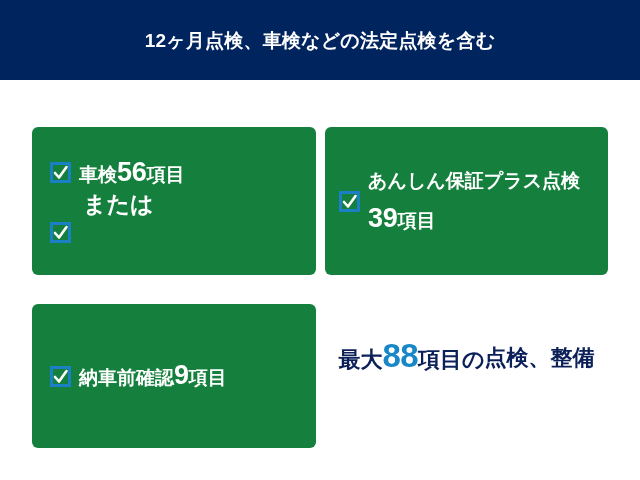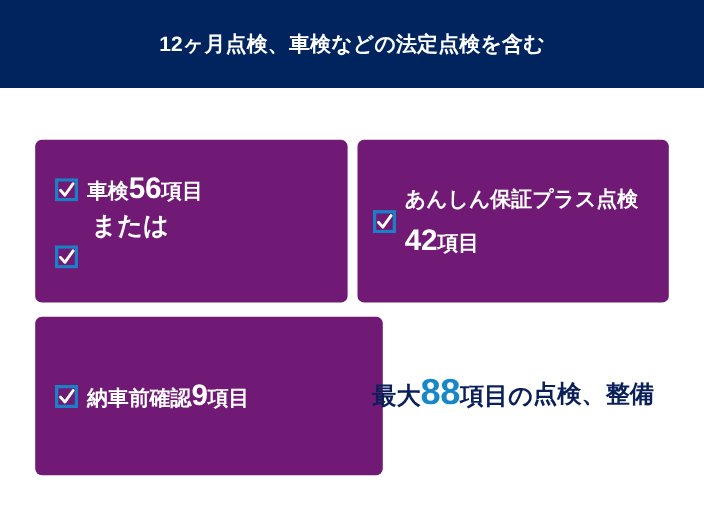--- a/index.html
+++ b/index.html
@@ -34,28 +34,28 @@
     font-size: 19px;
     font-weight: bold;
     line-height: 27px;
     letter-spacing: 0.2px;
     white-space: nowrap;
   }
 
   
   .card {
     position: absolute;
-    background: #701a75;
+    background: #15803d;
     border-radius: 6px;
     box-sizing: border-box;
     color: #ffffff;
   }
   .card-a { left: 32px;  top: 127px; width: 284px; height: 148px; }
   .card-b { left: 325px; top: 127px; width: 283px; height: 148px; }
-  .card-c { left: 32px;  top: 288px; width: 316px; height: 144px; }
+  .card-c { left: 32px;  top: 304px; width: 284px; height: 144px; }
 
   .card-inner {
     width: 100%;
     height: 100%;
     display: flex;
     align-items: center;
     box-sizing: border-box;
   }
   .card-a .card-inner { padding: 0 0 0 18px; }
   .card-b .card-inner { padding: 0 0 0 14px; }
@@ -189,21 +189,21 @@
 <div class="card card-b">
   <div class="card-inner">
     <span class="checkbox">
       <svg width="21" height="21" viewBox="0 0 21 21" xmlns="http://www.w3.org/2000/svg">
         <rect x="1.5" y="1.5" width="18" height="18" fill="none" stroke="#1a7fc4" stroke-width="3"></rect>
         <path d="M5 11 L9 15.5 L16.5 5" fill="none" stroke="#ffffff" stroke-width="2.6" stroke-linecap="round" stroke-linejoin="round"></path>
       </svg>
     </span>
     <span class="stack" style="margin-left:8px;">
       <span class="line1">あんしん保証プラス点検</span>
-      <span class="line2"><span class="num">42</span><span>項目</span></span>
+      <span class="line2"><span class="num">39</span><span>項目</span></span>
     </span>
   </div>
 </div>
 
 <div class="card card-c">
   <div class="card-inner">
     <div class="row">
       <span class="checkbox">
         <svg width="21" height="21" viewBox="0 0 21 21" xmlns="http://www.w3.org/2000/svg">
           <rect x="1.5" y="1.5" width="18" height="18" fill="none" stroke="#1a7fc4" stroke-width="3"></rect>

